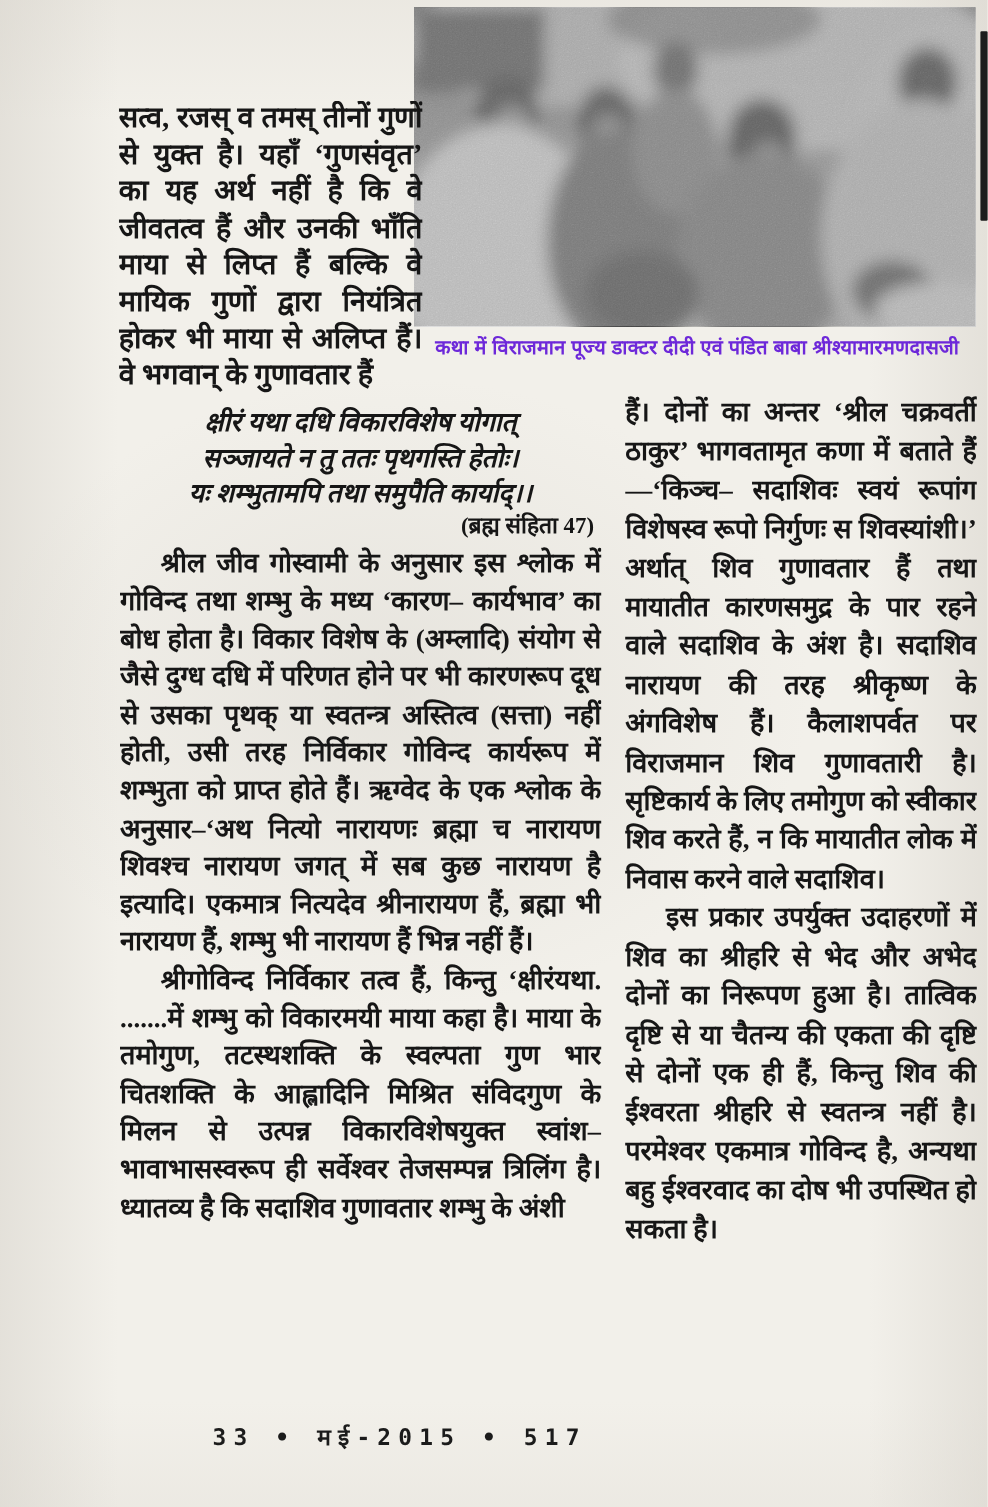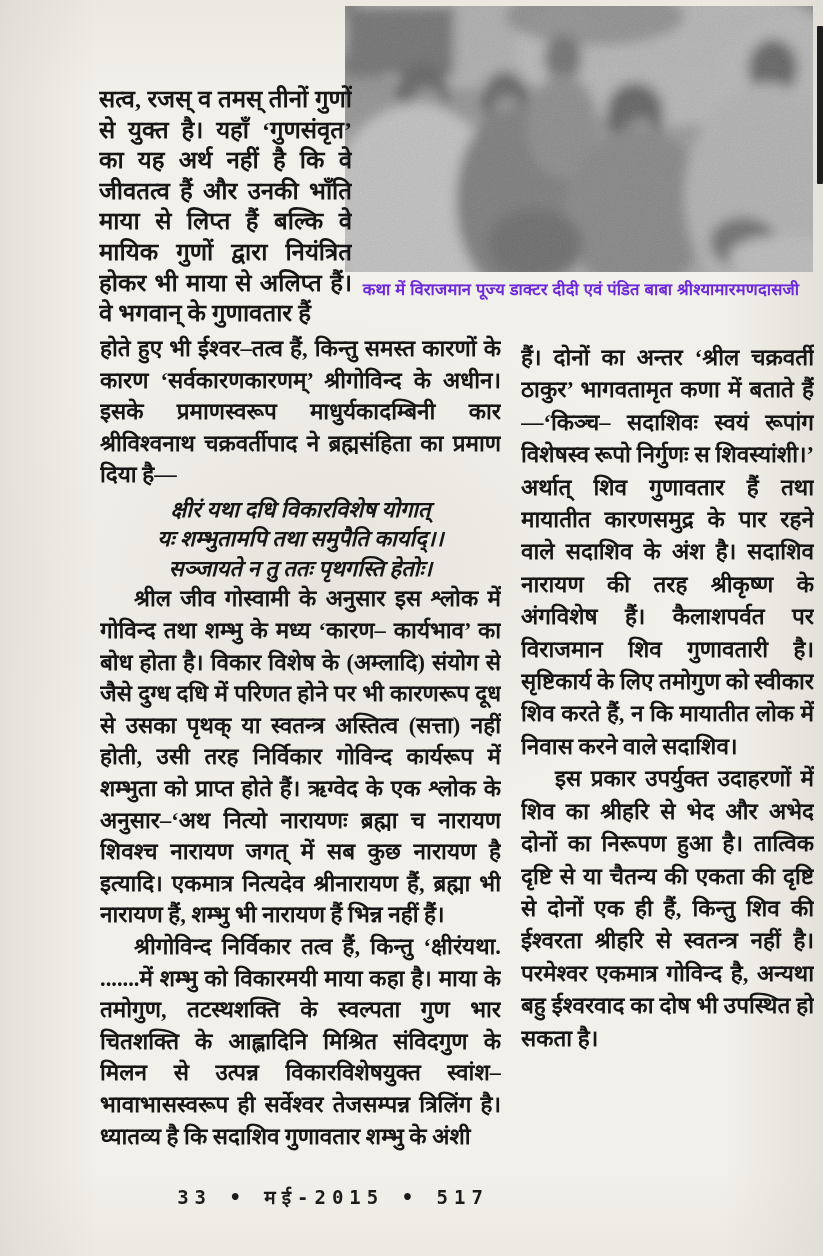--- a/index.html
+++ b/index.html
@@ -37,21 +37,21 @@
     position:absolute;left:99px;top:60px;width:253px;height:278px;
     font-size:24px;line-height:30.6px;font-weight:600;
     text-align:justify;overflow:hidden;margin-top:24px;
   }
   .left-col{
     position:absolute;left:100px;top:333px;width:401px;height:852px;
     font-size:22.5px;line-height:31.6px;font-weight:600;
     text-align:justify;overflow:hidden;
   }
   .right-col{
-    position:absolute;left:521px;top:342px;width:293px;height:862px;
+    position:absolute;left:521px;top:328px;width:293px;height:862px;
     font-size:22.5px;line-height:32.4px;font-weight:600;
     text-align:justify;overflow:hidden;
   }
   .para{margin:0;}
   .para.indent{text-indent:34px;}
   .verse{
     margin:4px 0 0 0;text-align:center;font-weight:700;
     font-size:22px;line-height:29.5px;font-style:italic;
   }
   .verse-citation{
@@ -130,26 +130,26 @@
 
 <div class="edge-mark"></div>
 
 <div class="photo-caption">कथा में विराजमान पूज्य डाक्टर दीदी एवं पंडित बाबा श्रीश्यामारमणदासजी</div>
 
 <div class="intro-col">
   <p class="para">सत्व, रजस् व तमस् तीनों गुणों से युक्त है। यहाँ ‘गुणसंवृत’ का यह अर्थ नहीं है कि वे जीवतत्व हैं और उनकी भाँति माया से लिप्त हैं बल्कि वे मायिक गुणों द्वारा नियंत्रित होकर भी माया से अलिप्त हैं। वे भगवान् के गुणावतार हैं</p>
 </div>
 
 <div class="left-col">
-  <p class="para">होते हुए भी ईश्वर–तत्व हैं, किन्तु समस्त कारणों के कारण ‘सर्वकारणकारणम्’ श्रीगोविन्द के अधीन। इसके प्रमाणस्वरूप माधुर्यकादम्बिनी कार श्रीविश्वनाथ चक्रवर्तीपाद ने ब्रह्मसंहिता का प्रमाण दिया है—</p>
   <div class="verse">
     <div>क्षीरं यथा दधि विकारविशेष योगात्</div>
+    <div>सञ्जायते न तु ततः पृथगस्ति हेतोः।</div>
     <div>यः शम्भुतामपि तथा समुपैति कार्याद्।।</div>
-    <div>सञ्जायते न तु ततः पृथगस्ति हेतोः।</div>
   </div>
+  <div class="verse-citation">(ब्रह्म संहिता 47)</div>
   <p class="para indent">श्रील जीव गोस्वामी के अनुसार इस श्लोक में गोविन्द तथा शम्भु के मध्य ‘कारण– कार्यभाव’ का बोध होता है। विकार विशेष के (अम्लादि) संयोग से जैसे दुग्ध दधि में परिणत होने पर भी कारणरूप दूध से उसका पृथक् या स्वतन्त्र अस्तित्व (सत्ता) नहीं होती, उसी तरह निर्विकार गोविन्द कार्यरूप में शम्भुता को प्राप्त होते हैं। ऋग्वेद के एक श्लोक के अनुसार–‘अथ नित्यो नारायणः ब्रह्मा च नारायण शिवश्च नारायण जगत् में सब कुछ नारायण है इत्यादि। एकमात्र नित्यदेव श्रीनारायण हैं, ब्रह्मा भी नारायण हैं, शम्भु भी नारायण हैं भिन्न नहीं हैं।</p>
   <p class="para indent">श्रीगोविन्द निर्विकार तत्व हैं, किन्तु ‘क्षीरंयथा. .......में शम्भु को विकारमयी माया कहा है। माया के तमोगुण, तटस्थशक्ति के स्वल्पता गुण भार चितशक्ति के आह्लादिनि मिश्रित संविदगुण के मिलन से उत्पन्न विकारविशेषयुक्त स्वांश– भावाभासस्वरूप ही सर्वेश्वर तेजसम्पन्न त्रिलिंग है। ध्यातव्य है कि सदाशिव गुणावतार शम्भु के अंशी</p>
 </div>
 
 <div class="right-col">
   <p class="para">हैं। दोनों का अन्तर ‘श्रील चक्रवर्ती ठाकुर’ भागवतामृत कणा में बताते हैं—‘किञ्च– सदाशिवः स्वयं रूपांग विशेषस्व रूपो निर्गुणः स शिवस्यांशी।’ अर्थात् शिव गुणावतार हैं तथा मायातीत कारणसमुद्र के पार रहने वाले सदाशिव के अंश है। सदाशिव नारायण की तरह श्रीकृष्ण के अंगविशेष हैं। कैलाशपर्वत पर विराजमान शिव गुणावतारी है। सृष्टिकार्य के लिए तमोगुण को स्वीकार शिव करते हैं, न कि मायातीत लोक में निवास करने वाले सदाशिव।</p>
   <p class="para indent">इस प्रकार उपर्युक्त उदाहरणों में शिव का श्रीहरि से भेद और अभेद दोनों का निरूपण हुआ है। तात्विक दृष्टि से या चैतन्य की एकता की दृष्टि से दोनों एक ही हैं, किन्तु शिव की ईश्वरता श्रीहरि से स्वतन्त्र नहीं है। परमेश्वर एकमात्र गोविन्द है, अन्यथा बहु ईश्वरवाद का दोष भी उपस्थित हो सकता है।</p>
 </div>
 
 <div class="page-footer">33 • मई-2015 • 517</div>

